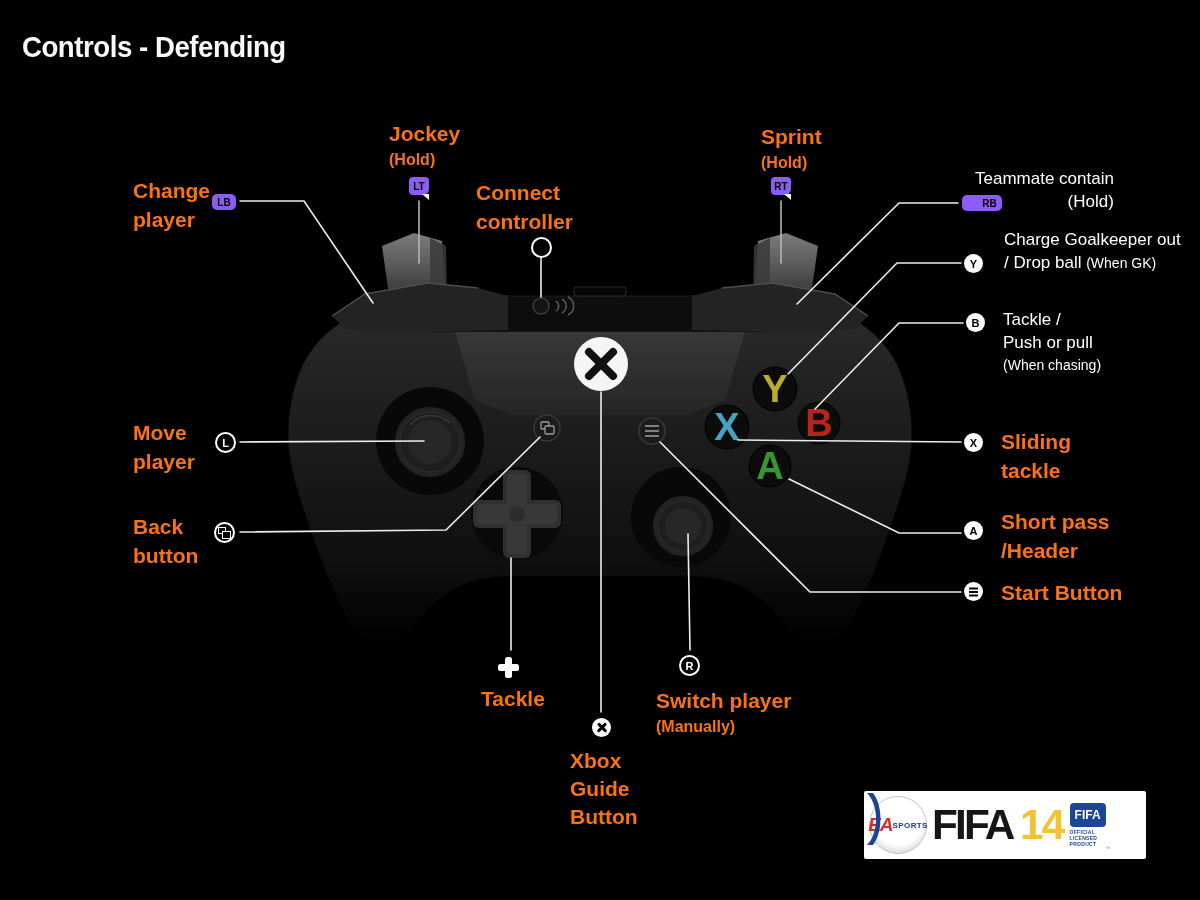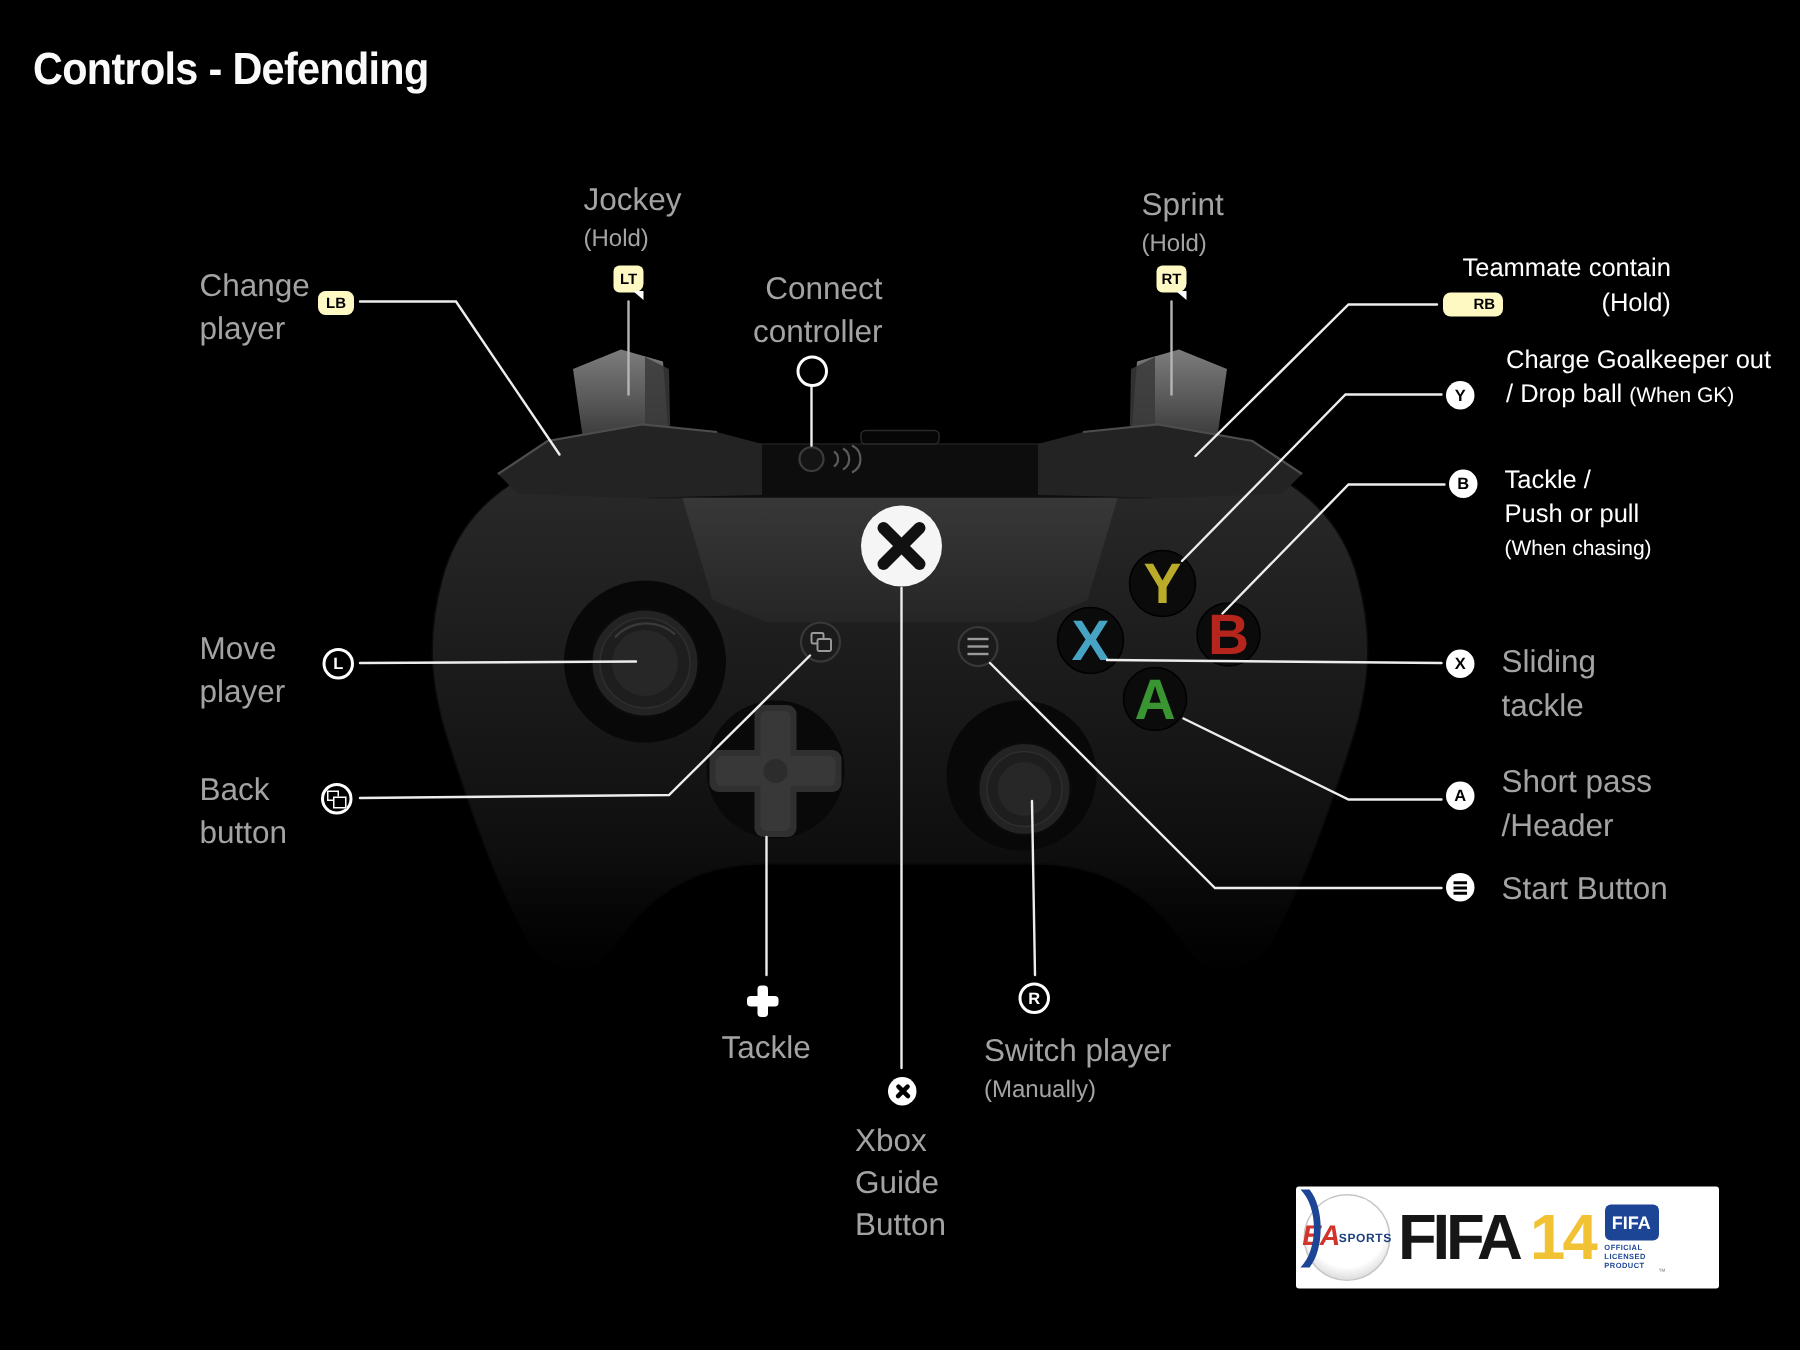--- a/index.html
+++ b/index.html
@@ -1,25 +1,25 @@
 <!DOCTYPE html>
 <html><head>
 <meta charset="utf-8">
 <style>
   html,body{margin:0;padding:0;background:#000;}
   .stage{position:relative;width:1200px;height:900px;background:#000;overflow:hidden;
          font-family:"Liberation Sans", sans-serif;color:#fff;}
   .stage svg{position:absolute;left:0;top:0;}
   .title{position:absolute;left:22px;top:30px;font-size:30px;font-weight:700;
          letter-spacing:-0.5px;transform:scaleX(0.92);transform-origin:left center;color:#fafafa;}
-  .lbl{position:absolute;font-size:21px;line-height:29px;font-weight:400;color:#a3a3a3;white-space:nowrap;}
+  .lbl{position:absolute;font-size:21px;line-height:29px;font-weight:700;color:#f97316;white-space:nowrap;}
   .lbl .sub{font-size:16px;line-height:24px;}
   .lbl-sm{position:absolute;font-size:17px;line-height:23px;color:#fff;white-space:nowrap;}
   .lbl-sm .tiny{font-size:14px;}
-  .badge{position:absolute;background:#fef9c3;color:#000;font-weight:700;font-size:10px;
+  .badge{position:absolute;background:#8b5cf6;color:#000;font-weight:700;font-size:10px;
          display:flex;align-items:center;justify-content:center;border-radius:5px;z-index:3;}
   .flag{border-radius:4px 4px 6px 4px;}
   .flag::after{content:'';position:absolute;right:0px;bottom:-5px;width:0;height:0;
          border-left:7px solid transparent;border-top:6px solid #fff;}
   .cbtn{position:absolute;width:19px;height:19px;border-radius:50%;background:#fff;color:#000;
         font-weight:700;font-size:11px;display:flex;align-items:center;justify-content:center;z-index:3;}
   .obtn{position:absolute;width:21px;height:21px;box-sizing:border-box;border:2px solid #fff;
         border-radius:50%;color:#fff;font-weight:700;font-size:11px;display:flex;align-items:center;
         justify-content:center;z-index:3;}
   .hbars{width:9px;height:2px;background:#000;box-shadow:0 -3.5px 0 0 #000,0 3.5px 0 0 #000;}
@@ -215,21 +215,21 @@
     <div>player</div>
   </div>
   <div class="badge" style="left:212px;top:194px;width:24px;height:16px;">LB</div>
 
   <div class="lbl" style="left:389px;top:119px;">
     <div>Jockey</div>
     <div class="sub">(Hold)</div>
   </div>
   <div class="badge flag" style="left:409px;top:177px;width:20px;height:18px;">LT</div>
 
-  <div class="lbl" style="left:502px;top:178px;text-align:right;">
+  <div class="lbl" style="left:476px;top:178px;">
     <div>Connect</div>
     <div>controller</div>
   </div>
   <div class="obtn" style="left:531px;top:237px;"></div>
 
   <div class="lbl" style="left:761px;top:122px;">
     <div>Sprint</div>
     <div class="sub">(Hold)</div>
   </div>
   <div class="badge flag" style="left:771px;top:177px;width:20px;height:18px;">RT</div>

